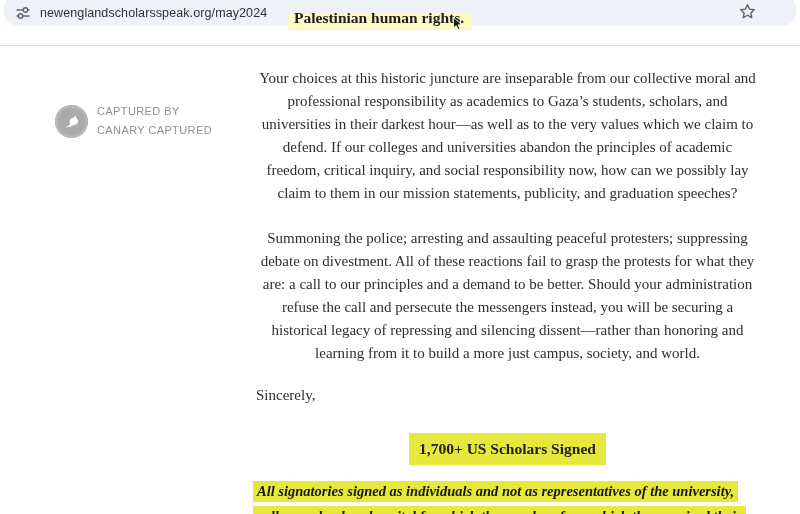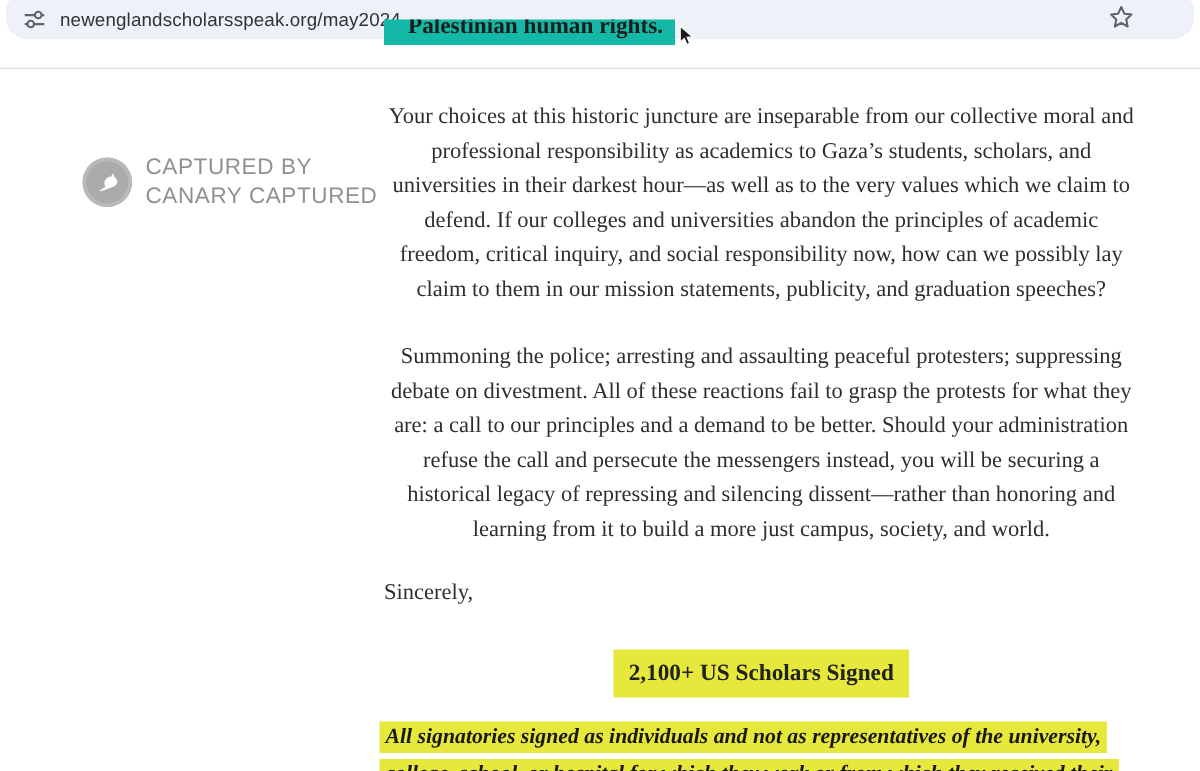--- a/index.html
+++ b/index.html
@@ -51,27 +51,27 @@
     position: absolute;
     right: 40px;
     top: 9px;
     width: 17px; height: 17px;
     cursor: pointer;
   }
 
   
   .cutoff-heading {
     position: absolute;
-    left: 256px;
+    left: 288px;
     top: 13px;
     z-index: 6;
-    background: #14b8a6;
+    background: #fef9c3;
     height: 17px;
     overflow: hidden;
-    padding: 0 8px 0 16px;
+    padding: 0 8px 0 6px;
   }
   .cutoff-heading .clip {
     display: block;
     margin-top: -6px;
     font-family: "Liberation Serif", "DejaVu Serif", serif;
     font-weight: bold;
     font-size: 15.5px;
     line-height: 22px;
     color: #1d1d1d;
     white-space: nowrap;
@@ -95,21 +95,21 @@
   .watermark-badge {
     width: 33px; height: 33px;
     border-radius: 50%;
     background: #ababab;
     display: flex; align-items: center; justify-content: center;
     box-shadow: inset 0 0 0 2.5px #b9b9b9;
     flex: 0 0 auto;
   }
   .watermark-text {
     margin-left: 9px;
-    font-size: 15px;
+    font-size: 11px;
     font-weight: 500;
     line-height: 19px;
     letter-spacing: 0.4px;
     color: var(--watermark-color, #909090);
   }
 
   
   .content {
     position: absolute;
     left: 256px;
@@ -195,20 +195,20 @@
       <div>CAPTURED BY</div>
       <div>CANARY CAPTURED</div>
     </div>
   </div>
 
   <div class="content">
     <p class="body-para first">Your choices at this historic juncture are inseparable from our collective moral and professional responsibility as academics to Gaza’s students, scholars, and universities in their darkest hour—as well as to the very values which we claim to defend. If our colleges and universities abandon the principles of academic freedom, critical inquiry, and social responsibility now, how can we possibly lay claim to them in our mission statements, publicity, and graduation speeches?</p>
     <p class="body-para"><span>Summoning the police; arresting and assaulting peaceful protesters; suppressing debate on divestment. All of these reactions fail to grasp the protests for what they are: a call to our principles and a demand to be </span><span class="italic-word">better</span><span>. Should your administration refuse the call and persecute the messengers instead, you will be securing a historical legacy of repressing and silencing dissent—rather than honoring and learning from it to build a more just campus, society, and world.</span></p>
     <p class="closing">Sincerely,</p>
     <div class="badge-row">
-      <span class="signed-badge">2,100+ US Scholars Signed</span>
+      <span class="signed-badge">1,700+ US Scholars Signed</span>
     </div>
     <p class="disclaimer">
       <span class="hl">All signatories signed as individuals and not as representatives of the university, college, school, or hospital for which they work or from which they received their PhD.</span>
     </p>
   </div>
 
 </div>
 
 </body></html>

